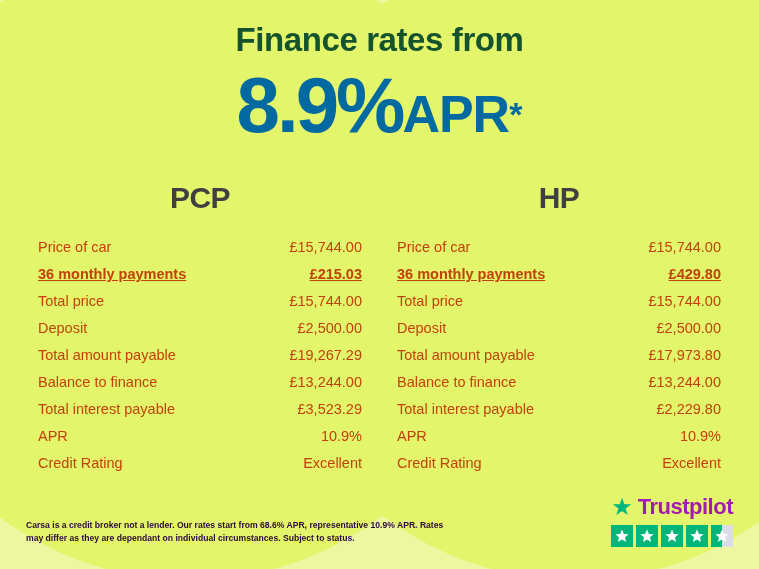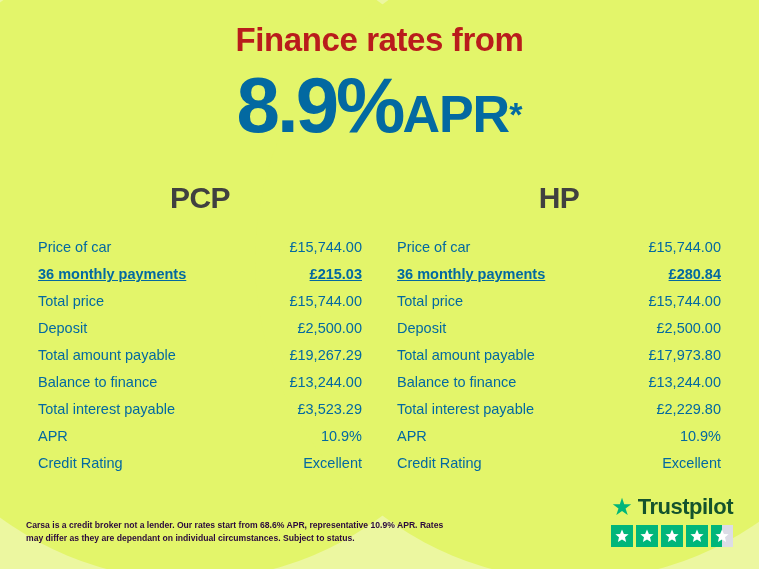--- a/index.html
+++ b/index.html
@@ -39,21 +39,21 @@
     top: -60px;
   }
   .content {
     position: relative;
     z-index: 2;
     width: 100%;
     height: 100%;
   }
   .headline {
     text-align: center;
-    color: #b91c1c;
+    color: #14532d;
     font-weight: bold;
     font-size: 33px;
     letter-spacing: -0.4px;
     padding-top: 22px;
     line-height: 1.1;
   }
   .rate-row {
     text-align: center;
     color: #0369a1;
     margin-top: 2px;
@@ -90,21 +90,21 @@
     color: #404040;
     font-size: 30px;
     font-weight: bold;
     margin-bottom: 18px;
     letter-spacing: -0.5px;
   }
   .row {
     display: flex;
     justify-content: space-between;
     align-items: flex-start;
-    color: #0369a1;
+    color: #c2410c;
     font-size: 14.5px;
     padding: 5.5px 8px 5.5px 8px;
   }
   .row.bold .label,
   .row.bold .value {
     font-weight: bold;
     text-decoration: underline;
   }
   .label {
     text-align: left;
@@ -140,21 +140,21 @@
     align-items: center;
     justify-content: flex-end;
     gap: 5px;
   }
   .tp-star-glyph {
     color: #00b67a;
     font-size: 24px;
     line-height: 24px;
   }
   .tp-name {
-    color: #14532d;
+    color: #a21caf;
     font-size: 22px;
     font-weight: bold;
     letter-spacing: -0.5px;
   }
   .tp-stars {
     display: flex;
     gap: 3px;
     margin-top: 5px;
     justify-content: flex-end;
   }
@@ -244,21 +244,21 @@
 
       <div class="col">
         <div class="col-title">HP</div>
 
         <div class="row">
           <span class="label">Price of car</span>
           <span class="value">£15,744.00</span>
         </div>
         <div class="row bold">
           <span class="label">36 monthly payments</span>
-          <span class="value">£280.84</span>
+          <span class="value">£429.80</span>
         </div>
         <div class="row">
           <span class="label">Total price</span>
           <span class="value">£15,744.00</span>
         </div>
         <div class="row">
           <span class="label">Deposit</span>
           <span class="value">£2,500.00</span>
         </div>
         <div class="row">

